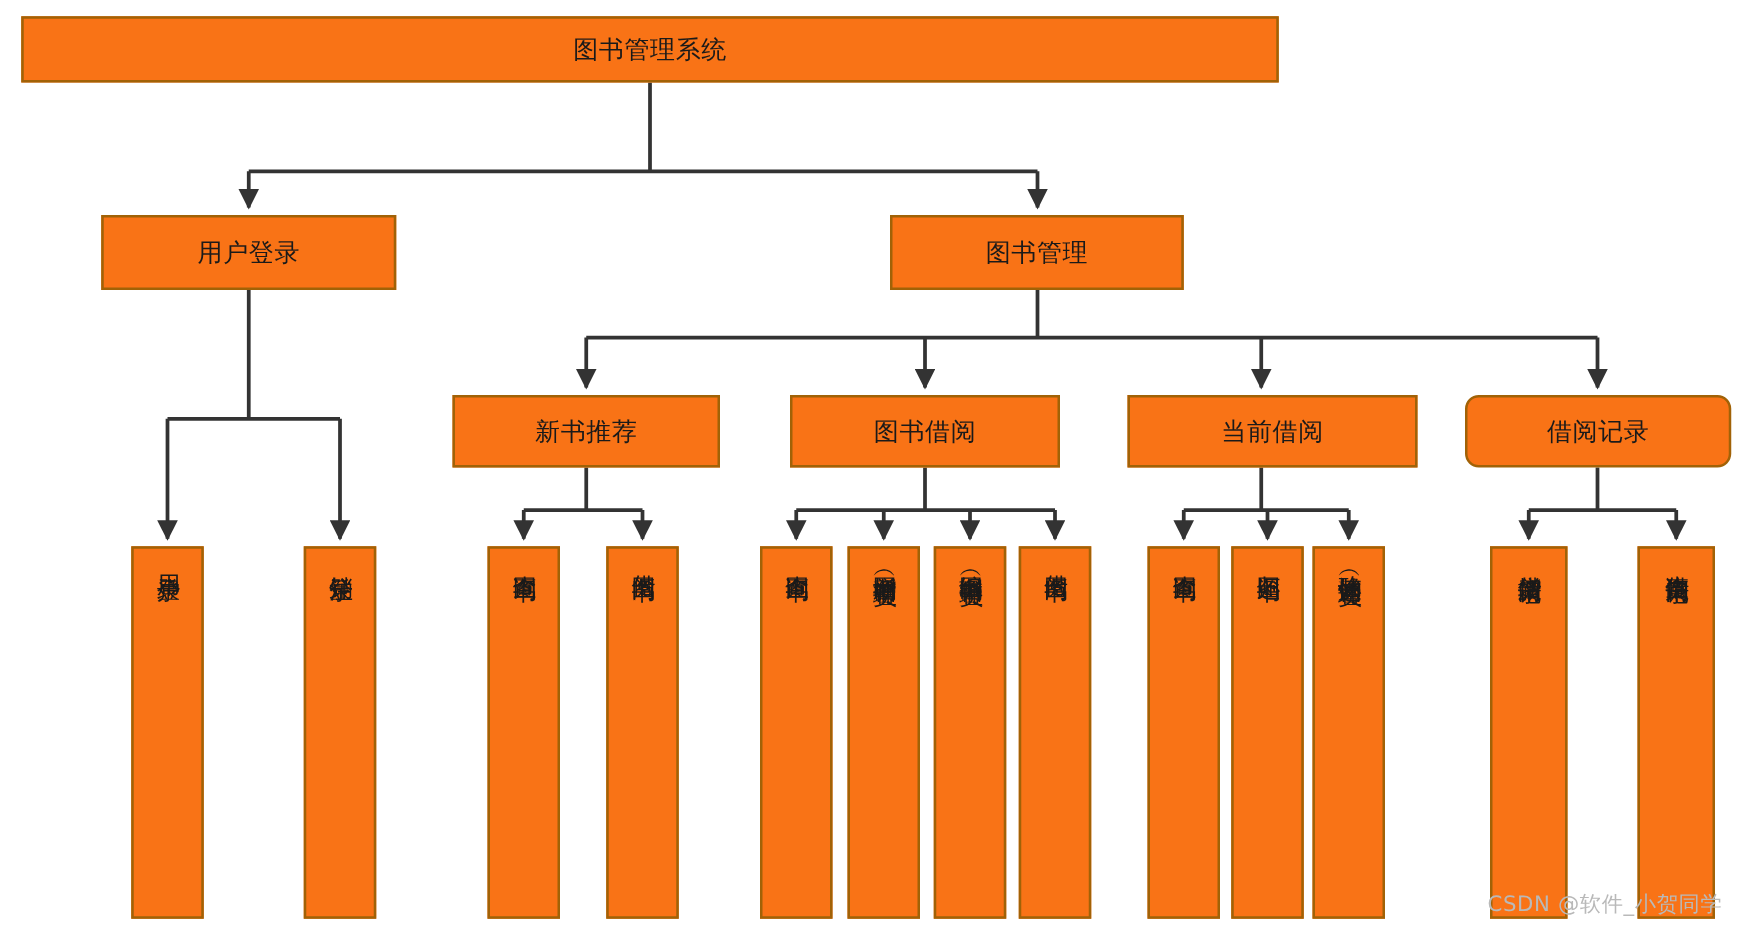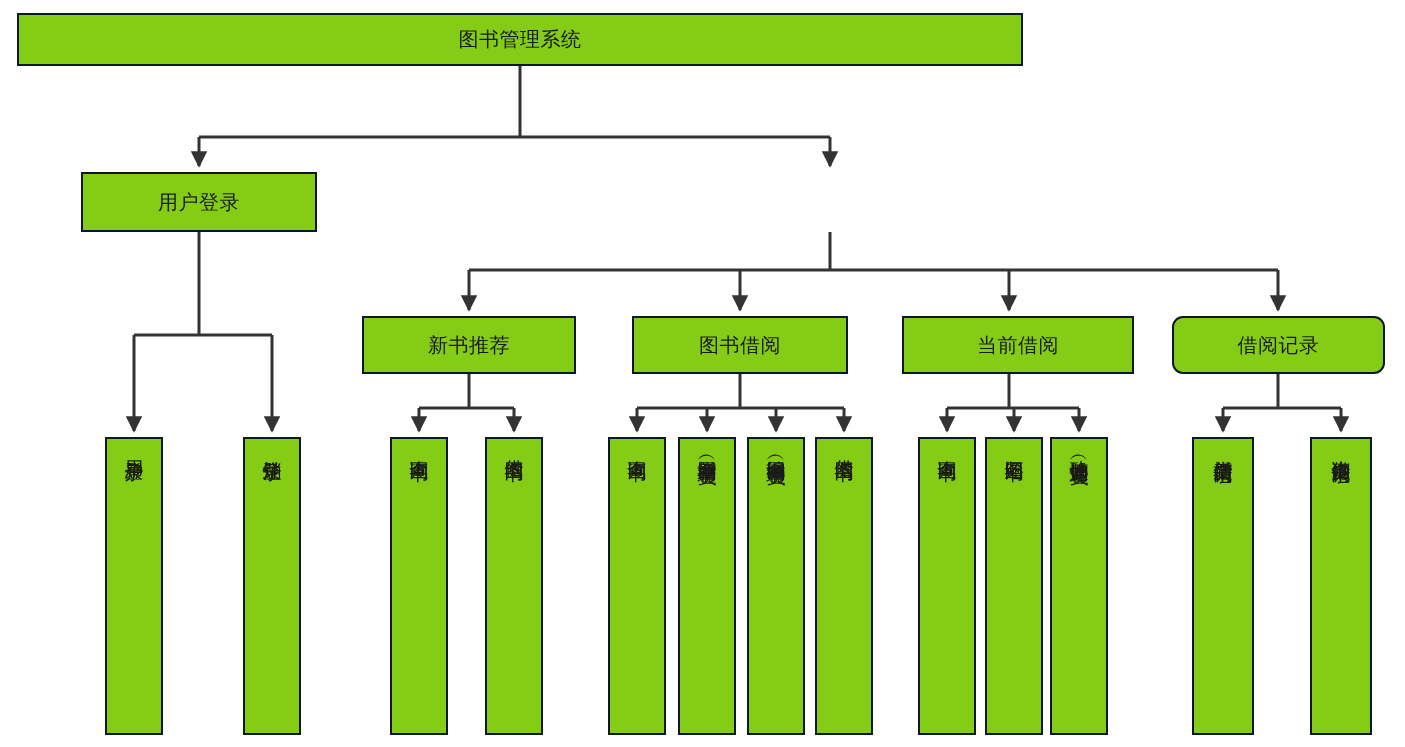--- a/index.html
+++ b/index.html
@@ -21,22 +21,22 @@
     position: absolute;
     left: 0;
     top: 0;
     width: 1405px;
     height: 747px;
     pointer-events: none;
   }
   .node {
     position: absolute;
     box-sizing: border-box;
-    background: #84cc16;
-    border: 2px solid #0f172a;
+    background: #f97316;
+    border: 2px solid #a16207;
     display: flex;
     align-items: center;
     justify-content: center;
     z-index: 2;
   }
   .node-label {
     color: #1a1a1a;
     font-size: 20px;
     line-height: 1.14;
     letter-spacing: 0.5px;
@@ -120,20 +120,23 @@
     </g>
   </svg>
 
   <div class="node" id="node-root" style="left: 17px; top: 13px; width: 1006px; height: 53px;">
     <span class="node-label">图书管理系统</span>
   </div>
 
   <div class="node" id="node-l2-0" style="left: 81px; top: 172px; width: 236px; height: 60px;">
     <span class="node-label">用户登录</span>
   </div>
+  <div class="node" id="node-l2-1" style="left: 712px; top: 172px; width: 235px; height: 60px;">
+    <span class="node-label">图书管理</span>
+  </div>
 
   <div class="node" id="node-l3-1" style="left: 632px; top: 316px; width: 216px; height: 58px;">
     <span class="node-label">图书借阅</span>
   </div>
   <div class="node" id="node-l3-0" style="left: 362px; top: 316px; width: 214px; height: 58px;">
     <span class="node-label">新书推荐</span>
   </div>
   <div class="node" id="node-l3-2" style="left: 902px; top: 316px; width: 232px; height: 58px;">
     <span class="node-label">当前借阅</span>
   </div>
@@ -174,14 +177,15 @@
   <div class="node vertical" id="node-leaf-10" style="left: 1050px; top: 437px; width: 58px; height: 298px;">
     <span class="node-label">确认归还（管理员）</span>
   </div>
   <div class="node vertical" id="node-leaf-11" style="left: 1192px; top: 437px; width: 62px; height: 298px;">
     <span class="node-label">新增借阅记录</span>
   </div>
   <div class="node vertical" id="node-leaf-12" style="left: 1310px; top: 437px; width: 62px; height: 298px;">
     <span class="node-label">查询借阅记录</span>
   </div>
 
+  <div class="watermark" id="watermark" style="left: 1190px; top: 712px;">CSDN @软件_小贺同学</div>
 
 </div>
 
 </body></html>

